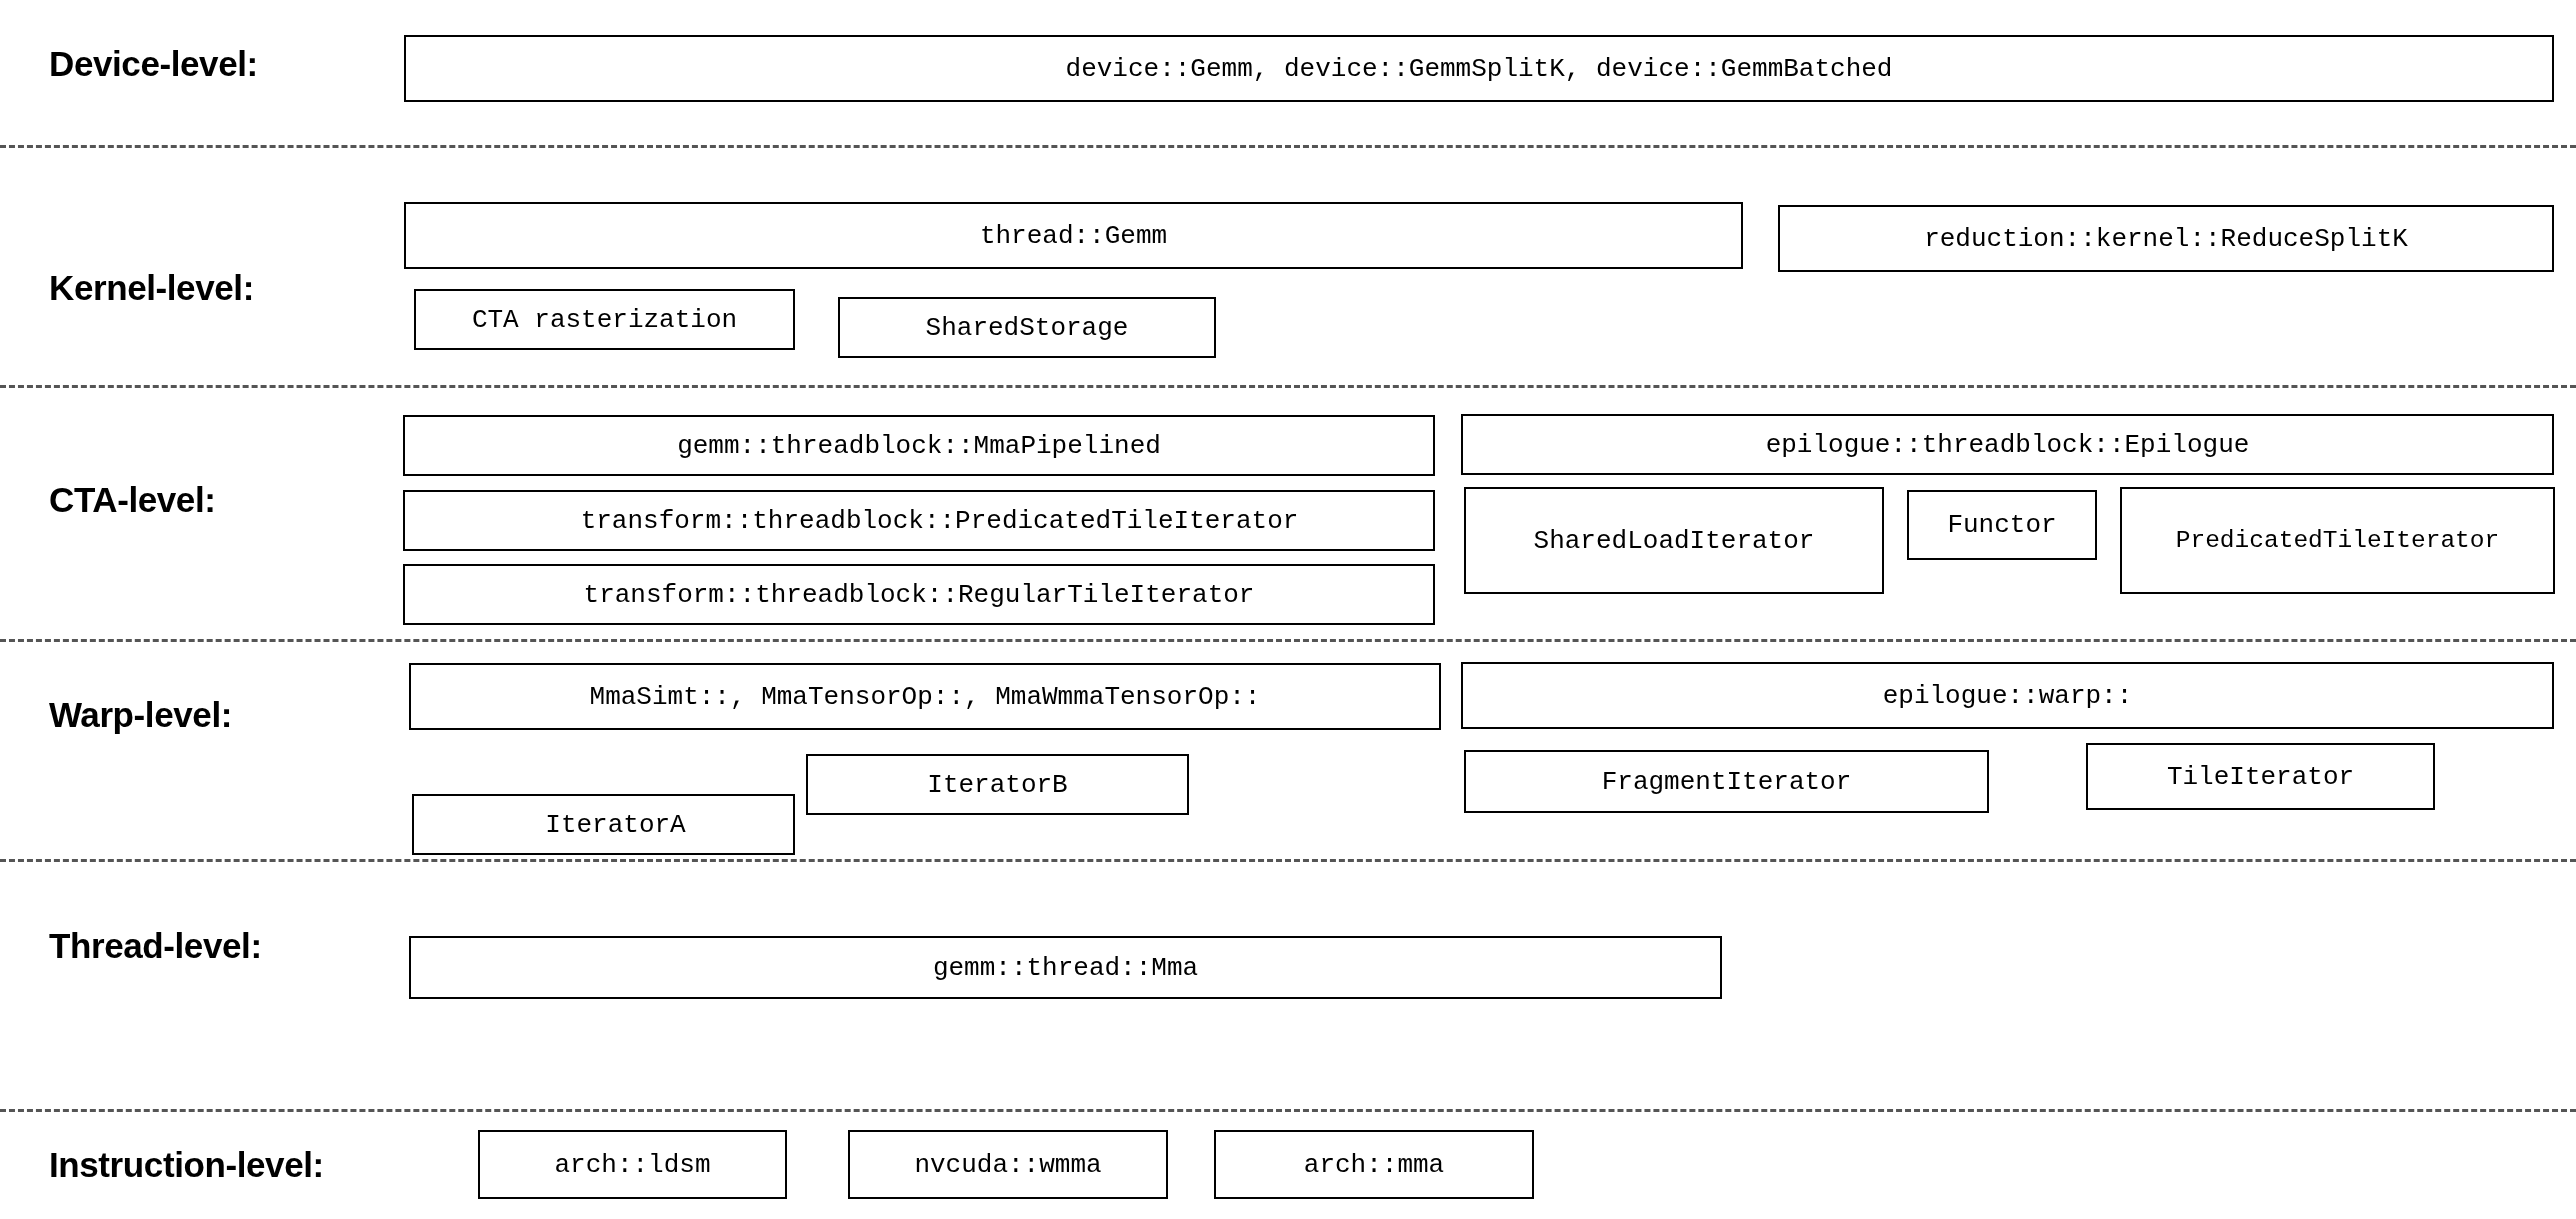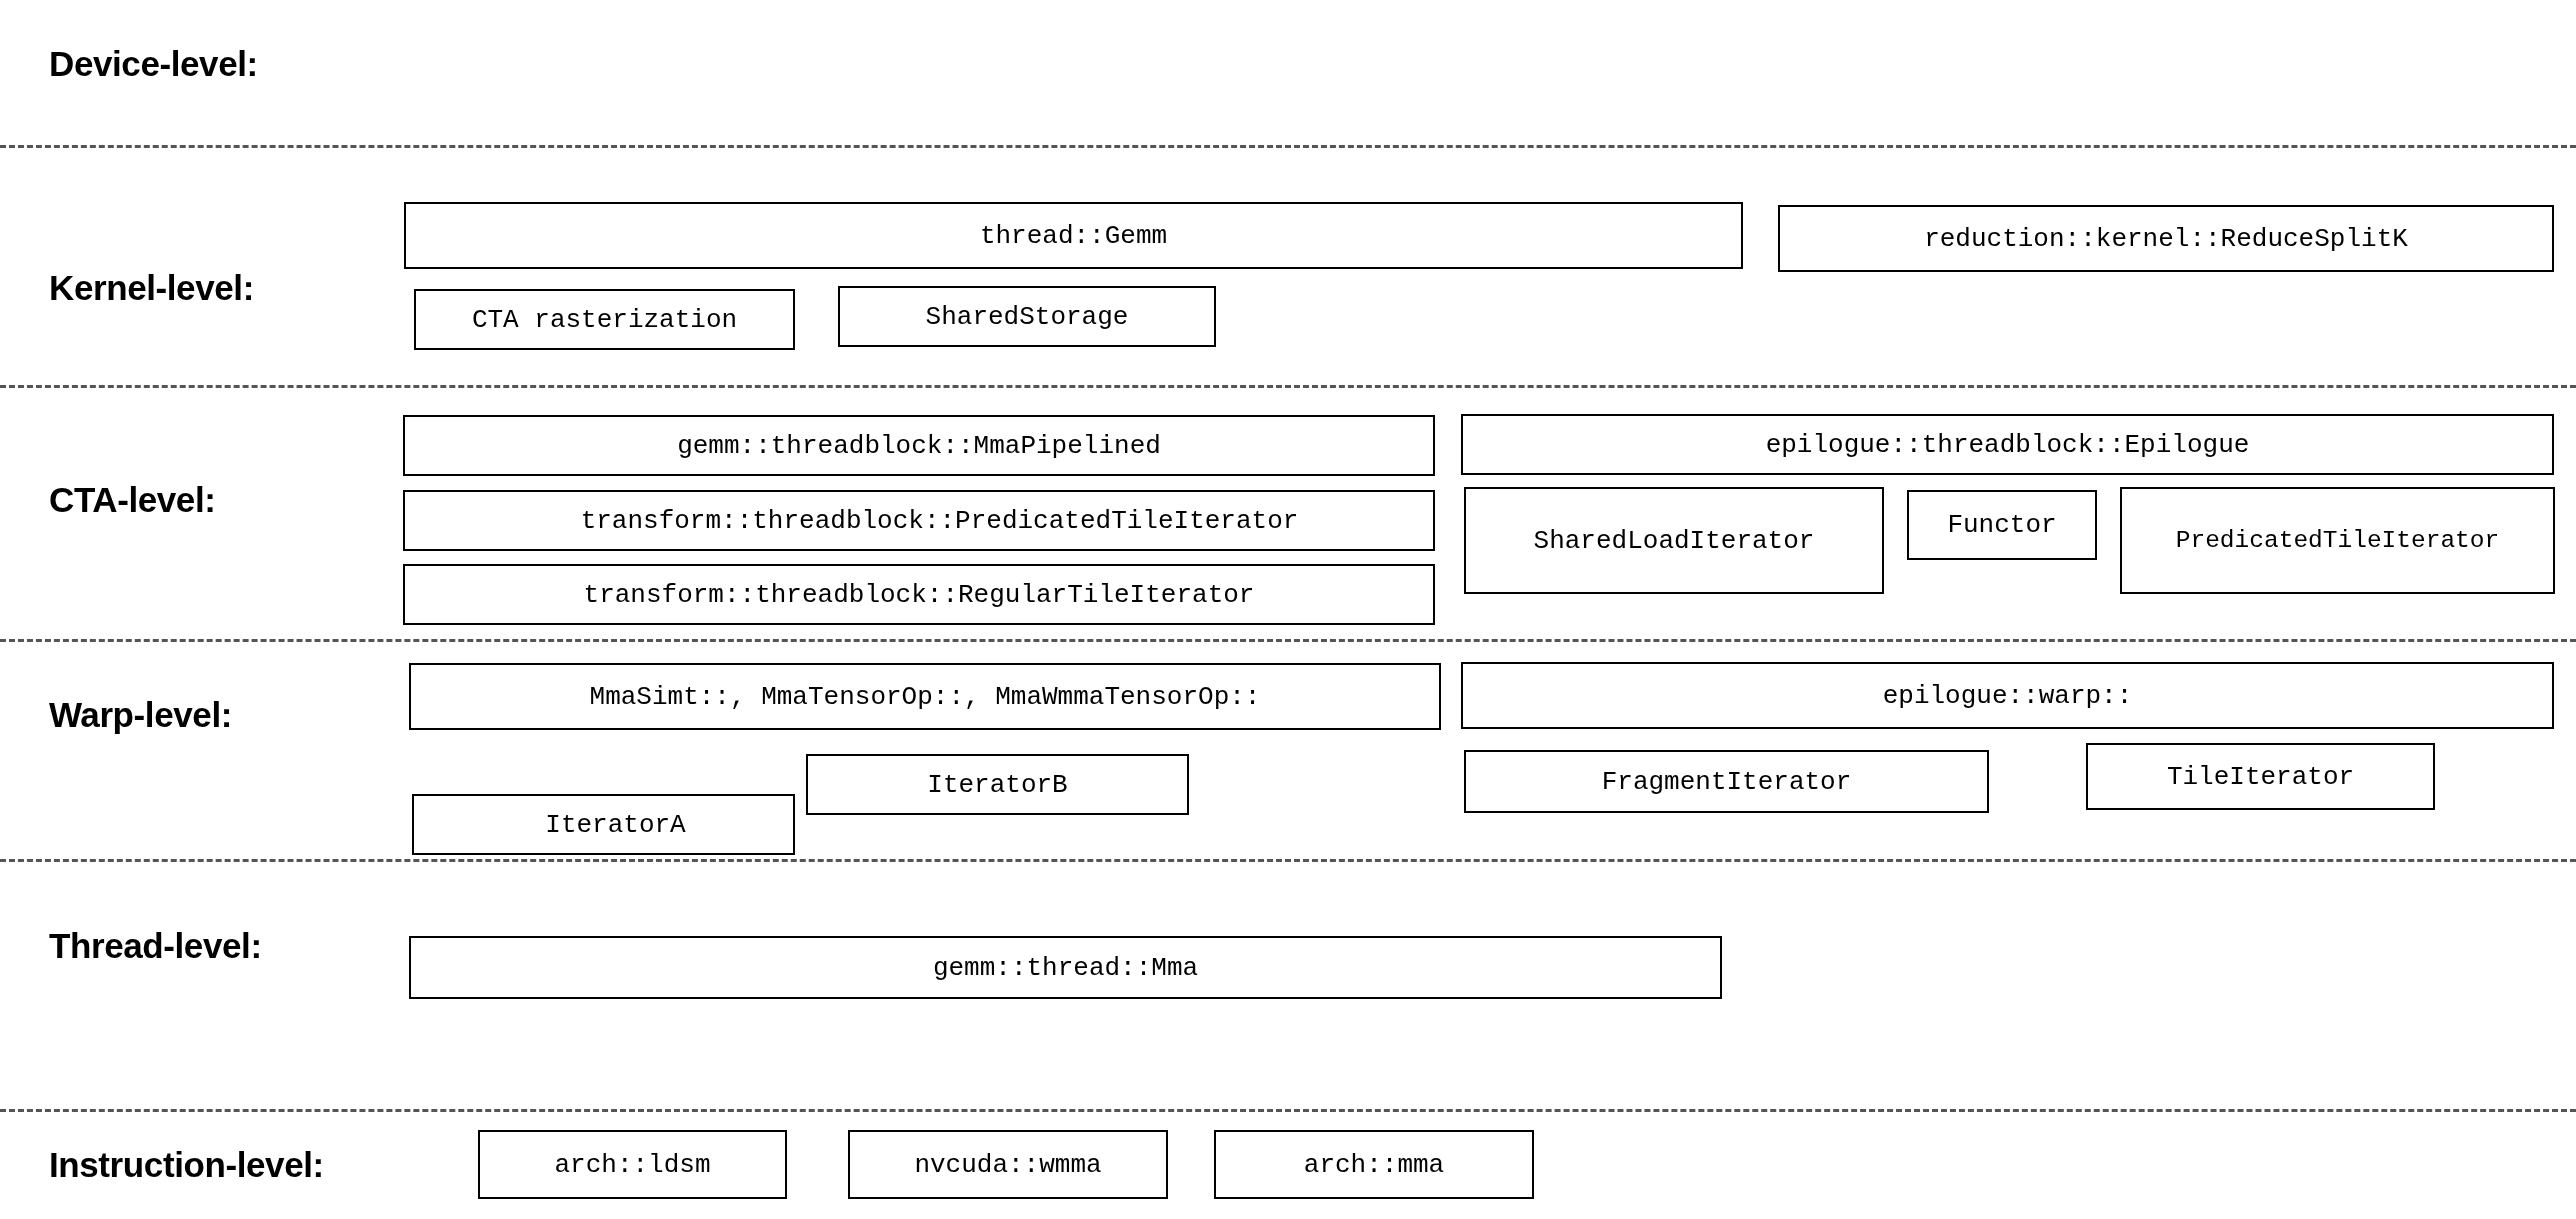--- a/index.html
+++ b/index.html
@@ -48,32 +48,33 @@
   }
   .box.small-text { font-size: 24.5px; }
 </style>
 </head>
 <body>
 
 <div id="canvas">
 
   <div class="level-label" style="left:49px; top:46px;">Device-level:</div>
 
+  <div class="box" style="left:404px; top:35px; width:2150px; height:67px;">device::Gemm, device::GemmSplitK, device::GemmBatched</div>
 
   <div class="sep" style="top:145px;"></div>
 
   <div class="level-label" style="left:49px; top:270px;">Kernel-level:</div>
 
   <div class="box" style="left:404px; top:202px; width:1339px; height:67px;">thread::Gemm</div>
 
   <div class="box" style="left:1778px; top:205px; width:776px; height:67px;">reduction::kernel::ReduceSplitK</div>
 
   <div class="box" style="left:414px; top:289px; width:381px; height:61px;">CTA rasterization</div>
 
-  <div class="box" style="left:838px; top:286px; width:378px; height:61px;">SharedStorage</div>
+  <div class="box" style="left:838px; top:297px; width:378px; height:61px;">SharedStorage</div>
 
   <div class="sep" style="top:385px;"></div>
 
   <div class="level-label" style="left:49px; top:482px;">CTA-level:</div>
 
   <div class="box" style="left:403px; top:415px; width:1032px; height:61px;">gemm::threadblock::MmaPipelined</div>
 
   <div class="box" style="left:1461px; top:414px; width:1093px; height:61px;">epilogue::threadblock::Epilogue</div>
 
   <div class="box" style="left:403px; top:490px; width:1032px; height:61px;padding-left:41px;">transform::threadblock::PredicatedTileIterator</div>

